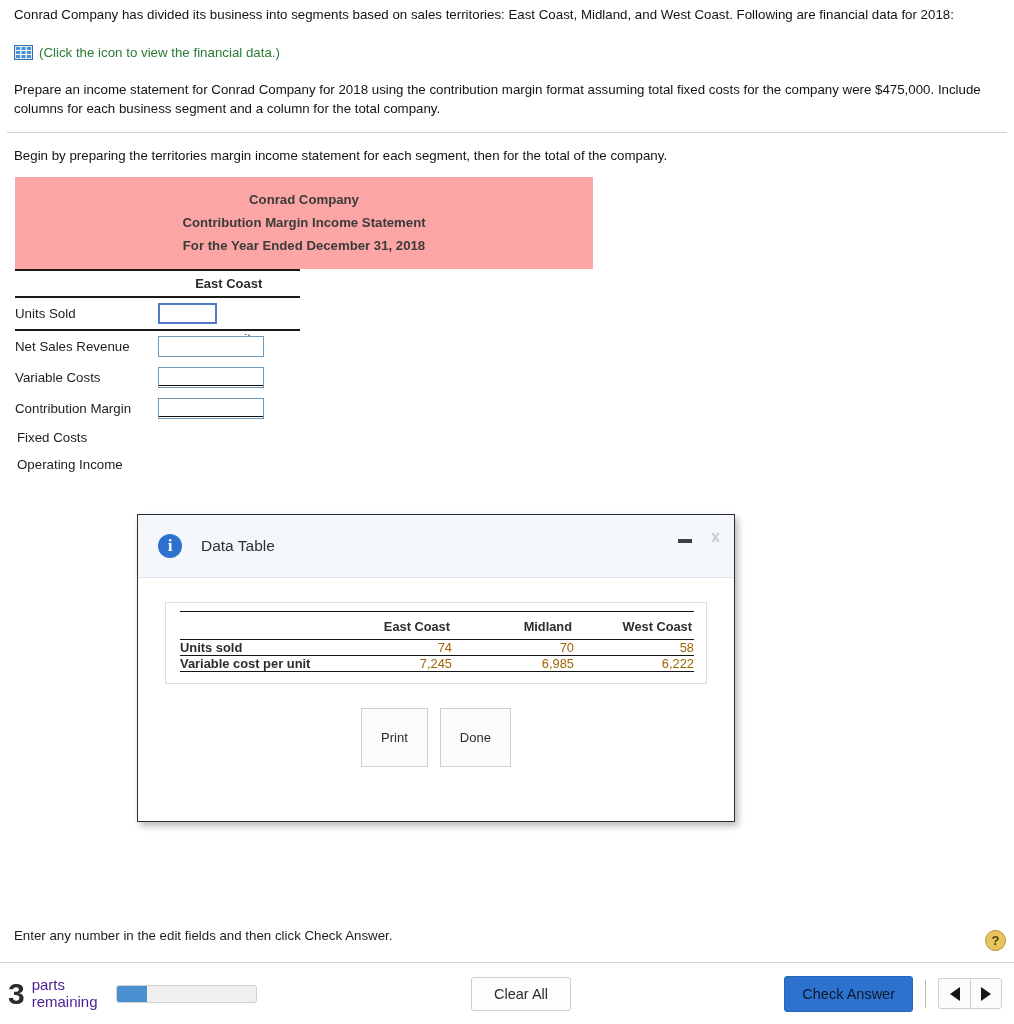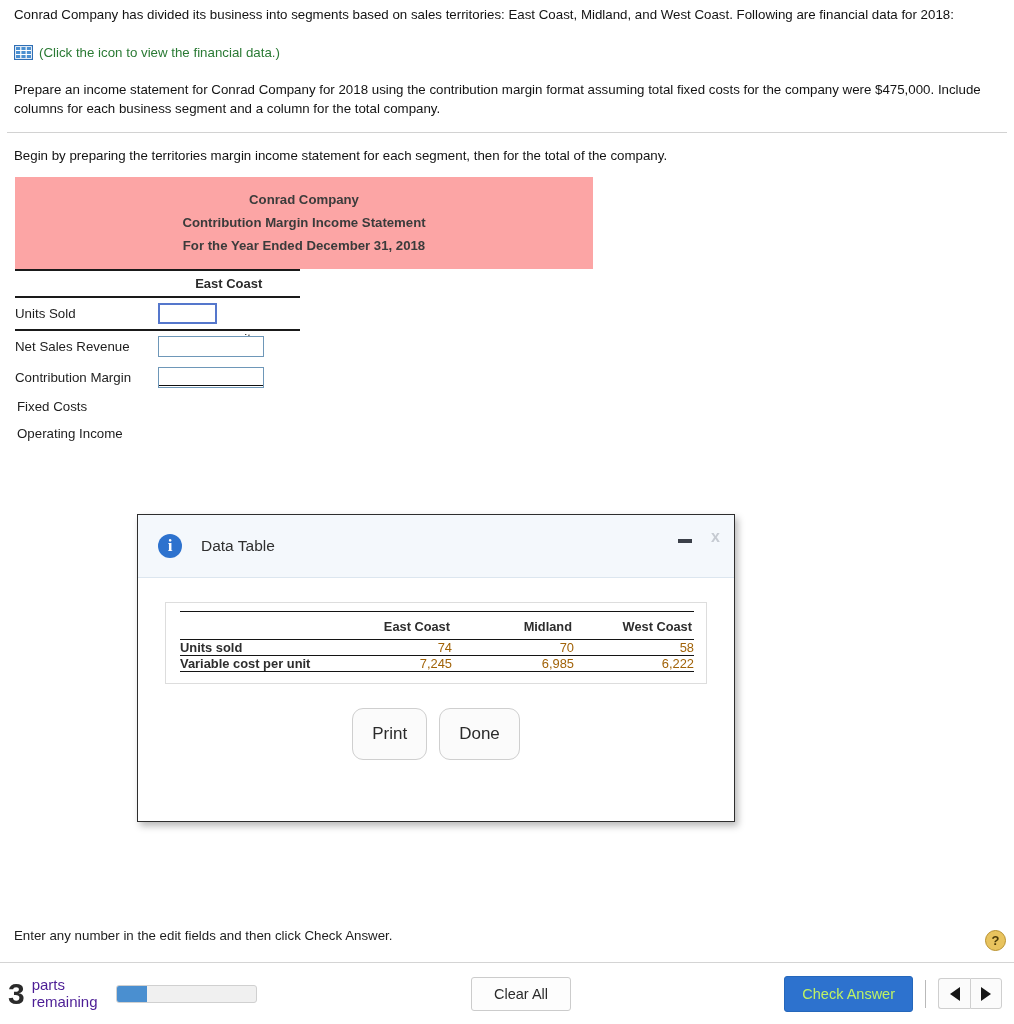--- a/index.html
+++ b/index.html
@@ -261,25 +261,25 @@
 
   .modal-actions {
     display: flex;
     justify-content: center;
     gap: 12px;
     margin-top: 24px;
   }
   .gbtn {
     background: #fbfbfb;
     border: 1px solid #cfcfcf;
-    border-radius: 11px;
+    border-radius: 0;
     font-family: "Liberation Sans", sans-serif;
-    font-size: 17px;
+    font-size: 13px;
     color: #2b2b2b;
-    padding: 15px 19px;
+    padding: 21px 19px;
     cursor: pointer;
   }
 
   
   #footer-hint {
     position: absolute;
     left: 0; right: 0;
     top: 928px;
     height: 30px;
     padding: 0 14px;
@@ -368,21 +368,21 @@
     right: 12px;
     top: 50%;
     transform: translateY(-50%);
     display: flex;
     align-items: center;
   }
   .check-btn {
     background: #2d72ce;
     border: 1px solid #2567bb;
     border-radius: 3px;
-    color: #bef264;
+    color: #0f172a;
     font-family: "Liberation Sans", sans-serif;
     font-size: 14.5px;
     padding: 9px 17px;
     cursor: pointer;
   }
   .vsep {
     width: 1px;
     height: 28px;
     background: #b9b9b9;
     margin: 0 12px;
@@ -457,20 +457,31 @@
 
     <tr>
       <td class="row-lbl">Net Sales Revenue</td>
       <td class="row-cell">
         <div class="cellwrap">
           <input class="efield wide" type="text" value="" style="">
         </div>
       </td>
     </tr>
 
+    <tr>
+      <td class="row-lbl">Variable Costs</td>
+      <td class="row-cell">
+        <div class="cellwrap">
+          <span class="fieldbox">
+            <input class="efield wide" type="text" value="" style="">
+            <span class="rule-under"></span>
+          </span>
+        </div>
+      </td>
+    </tr>
 
     <tr>
       <td class="row-lbl">Contribution Margin</td>
       <td class="row-cell">
         <div class="cellwrap">
           <span class="fieldbox">
             <input class="efield wide" type="text" value="" style="">
             <span class="rule-under dbl"></span>
           </span>
         </div>

